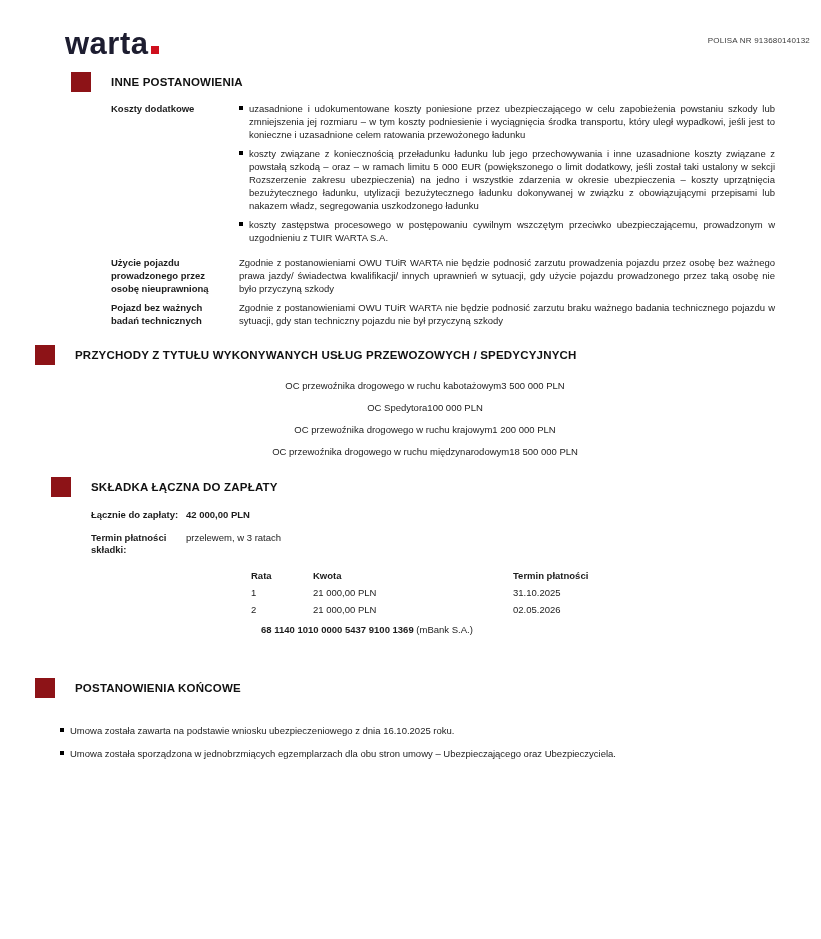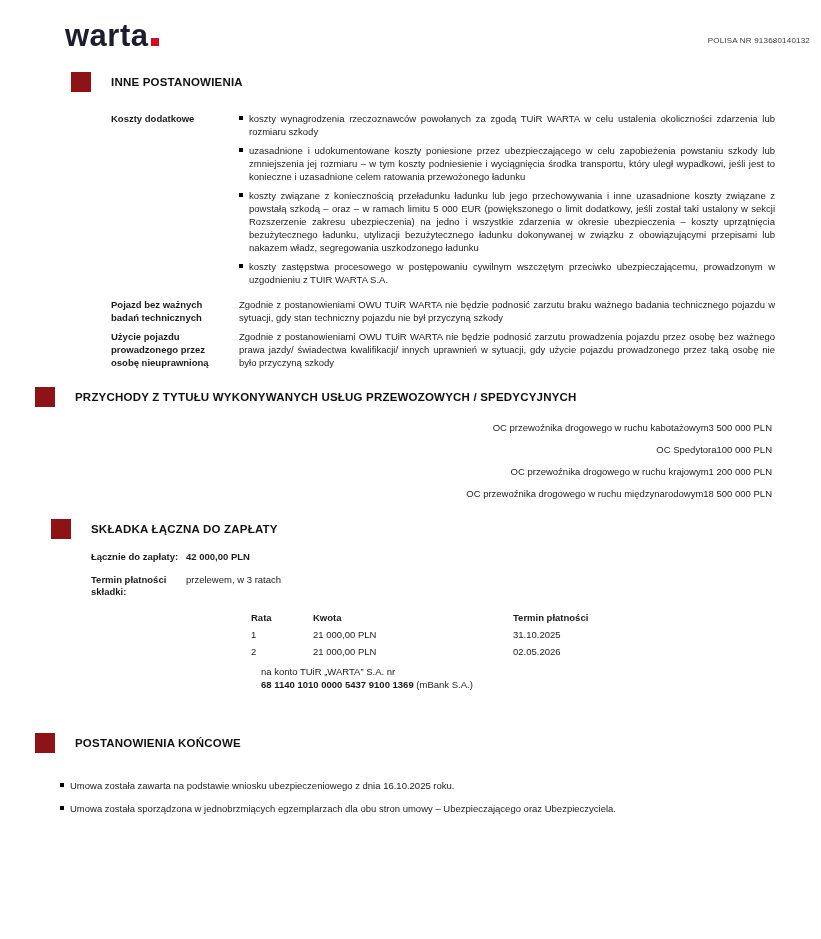--- a/index.html
+++ b/index.html
@@ -7,21 +7,21 @@
   body {
     width: 821px; height: 939px;
     font-family: "Liberation Sans", sans-serif;
     color: #1c1c1c;
     position: relative;
     overflow: hidden;
   }
   .page { position: relative; width: 821px; height: 939px; background:#fff; }
 
   
-  .header { position: relative; padding-top: 18px; padding-left: 65px; height: 40px; }
+  .header { position: relative; padding-top: 26px; padding-left: 65px; height: 40px; }
   .logo { display: inline-flex; align-items: baseline; }
   .logo-text {
     font-size: 31px; font-weight: 800; letter-spacing: 0.5px;
     color: #1d1d30;
   }
   .logo-dot {
     display: inline-block; width: 8px; height: 8px;
     background: #cf0f1d; margin-left: 3px;
   }
   .policy-number {
@@ -61,21 +61,21 @@
     flex: 0 0 10px; padding-top: 4px;
   }
   .bullet-marker::before {
     content: ""; display: block; width: 4px; height: 4px; background: #000;
   }
   .bullet-text { flex: 1; text-align: justify; font-size: 9.5px; line-height: 13px; }
 
   
   .prz-rows { margin: 14px 49px 0 78px; }
   .prz-row {
-    display: flex; justify-content: flex-end;
+    display: flex; justify-content: center;
     font-size: 9.5px; line-height: 13px; margin-bottom: 9px;
   }
   .prz-label { }
   .prz-value { text-align: right; }
 
   
   .skladka-grid { margin-left: 75px; margin-top: 12px; }
   .kv-row { display: flex; margin-bottom: 11px; }
   .kv-label { flex: 0 0 95px; font-size: 9.5px; font-weight: bold; line-height: 12px; }
   .kv-value-bold { font-size: 9.5px; font-weight: bold; line-height: 12px; }
@@ -92,21 +92,21 @@
 
   .account { margin: 5px 0 0 170px; font-size: 9.5px; line-height: 13px; }
   .account-number { font-weight: bold; }
 
   
   .final-bullets { margin: 26px 40px 0 60px; }
   .final-bullets .bullet-item { margin-bottom: 10px; }
   .final-bullets .bullet-text { text-align: left; }
 
   .mt-inne { margin-top: 32px; padding-left: 36px; }
-  .mt-rows-inne { margin-top: 20px; }
+  .mt-rows-inne { margin-top: 10px; }
   .mt-przychody { margin-top: 18px; }
   .mt-skladka { margin-top: 19px; padding-left: 16px; }
   .mt-koncowe { margin-top: 42px; }
 </style>
 </head>
 <body>
 
 <div class="page">
 
   <div class="header">
@@ -120,46 +120,42 @@
   <div class="section mt-inne">
     <div class="section-header">
       <div class="section-marker"></div>
       <div class="section-title">INNE POSTANOWIENIA</div>
     </div>
     <div class="rows mt-rows-inne">
       <div class="row">
         <div class="row-label">Koszty dodatkowe</div>
         <div class="row-content">
           <div id="koszty-bullets">
-              <div class="bullet-item">
-                <span class="bullet-marker"></span>
-                <span class="bullet-text">koszty wynagrodzenia rzeczoznawców powołanych za zgodą TUiR WARTA w celu ustalenia okoliczności zdarzenia lub rozmiaru szkody</span>
-              </div>
               <div class="bullet-item">
                 <span class="bullet-marker"></span>
                 <span class="bullet-text">uzasadnione i udokumentowane koszty poniesione przez ubezpieczającego w celu zapobieżenia powstaniu szkody lub zmniejszenia jej rozmiaru – w tym koszty podniesienie i wyciągnięcia środka transportu, który uległ wypadkowi, jeśli jest to konieczne i uzasadnione celem ratowania przewożonego ładunku</span>
               </div>
               <div class="bullet-item">
                 <span class="bullet-marker"></span>
                 <span class="bullet-text">koszty związane z koniecznością przeładunku ładunku lub jego przechowywania i inne uzasadnione koszty związane z powstałą szkodą – oraz – w ramach limitu 5 000 EUR (powiększonego o limit dodatkowy, jeśli został taki ustalony w sekcji Rozszerzenie zakresu ubezpieczenia) na jedno i wszystkie zdarzenia w okresie ubezpieczenia – koszty uprzątnięcia bezużytecznego ładunku, utylizacji bezużytecznego ładunku dokonywanej w związku z obowiązującymi przepisami lub nakazem władz, segregowania uszkodzonego ładunku</span>
               </div>
               <div class="bullet-item">
                 <span class="bullet-marker"></span>
                 <span class="bullet-text">koszty zastępstwa procesowego w postępowaniu cywilnym wszczętym przeciwko ubezpieczającemu, prowadzonym w uzgodnieniu z TUIR WARTA S.A.</span>
               </div>
             </div>
         </div>
       </div>
       <div class="row">
+        <div class="row-label">Użycie pojazdu prowadzonego przez osobę nieuprawnioną</div>
+        <div class="row-content">Zgodnie z postanowieniami OWU TUiR WARTA nie będzie podnosić zarzutu prowadzenia pojazdu przez osobę bez ważnego prawa jazdy/ świadectwa kwalifikacji/ innych uprawnień w sytuacji, gdy użycie pojazdu prowadzonego przez taką osobę nie było przyczyną szkody</div>
+      </div>
+      <div class="row">
         <div class="row-label">Pojazd bez ważnych badań technicznych</div>
         <div class="row-content">Zgodnie z postanowieniami OWU TUiR WARTA nie będzie podnosić zarzutu braku ważnego badania technicznego pojazdu w sytuacji, gdy stan techniczny pojazdu nie był przyczyną szkody</div>
-      </div>
-      <div class="row">
-        <div class="row-label">Użycie pojazdu prowadzonego przez osobę nieuprawnioną</div>
-        <div class="row-content">Zgodnie z postanowieniami OWU TUiR WARTA nie będzie podnosić zarzutu prowadzenia pojazdu przez osobę bez ważnego prawa jazdy/ świadectwa kwalifikacji/ innych uprawnień w sytuacji, gdy użycie pojazdu prowadzonego przez taką osobę nie było przyczyną szkody</div>
       </div>
     </div>
   </div>
 
   <div class="section mt-przychody">
     <div class="section-header">
       <div class="section-marker"></div>
       <div class="section-title">PRZYCHODY Z TYTUŁU WYKONYWANYCH USŁUG PRZEWOZOWYCH / SPEDYCYJNYCH</div>
     </div>
     <div class="prz-rows" id="przychody-rows">
@@ -211,21 +207,20 @@
               <td class="col-termin">31.10.2025</td>
             </tr>
             <tr>
               <td class="col-rata">2</td>
               <td class="col-kwota">21 000,00 PLN</td>
               <td class="col-termin">02.05.2026</td>
             </tr>
           </tbody>
       </table>
       <div class="account">
-        <div>na konto TUiR „WARTA” S.A. nr</div>
         <div>
           <span class="account-number">68 1140 1010 0000 5437 9100 1369</span>
           <span>(mBank S.A.)</span>
         </div>
       </div>
     </div>
   </div>
 
   <div class="section mt-koncowe">
     <div class="section-header">

